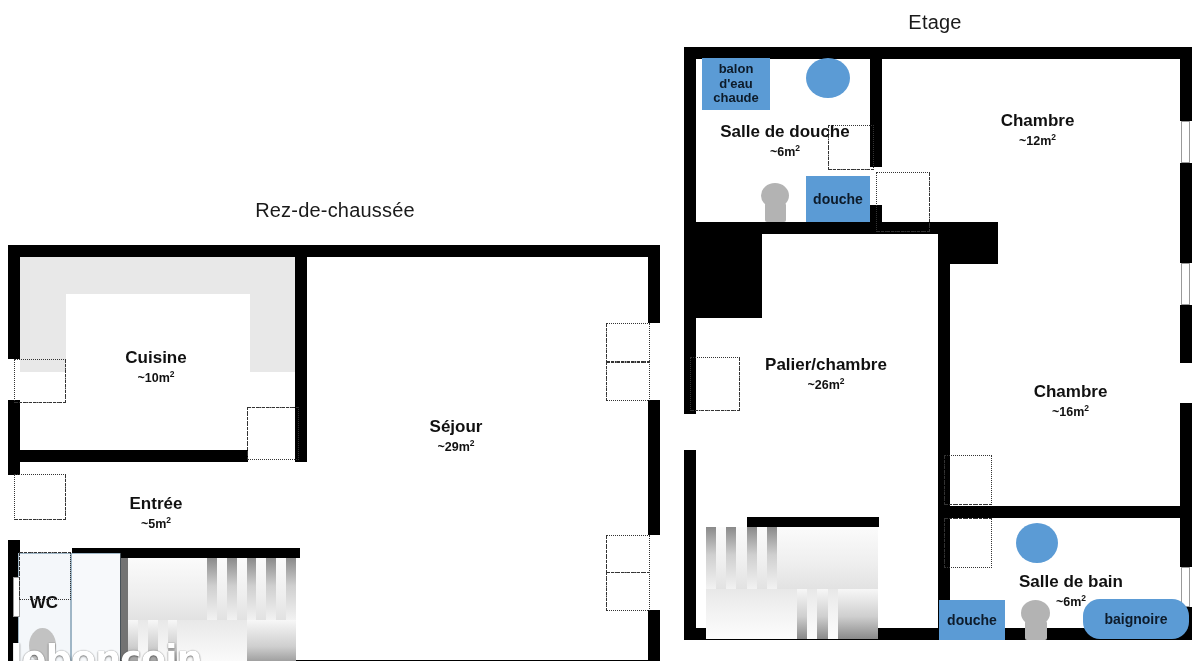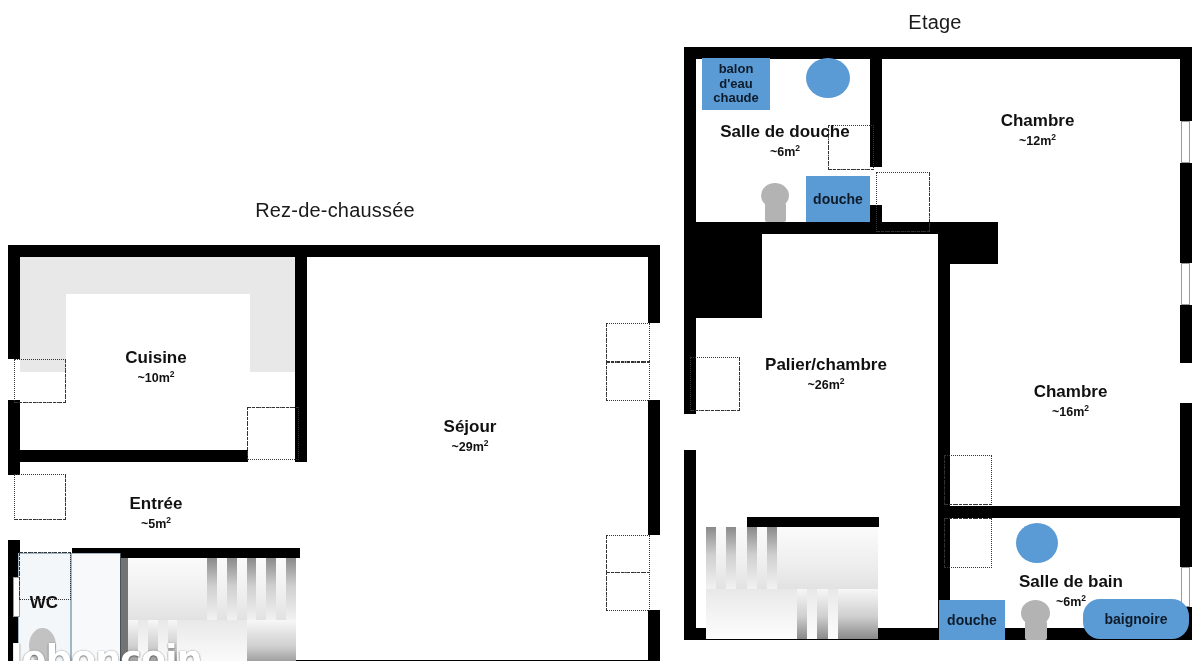--- a/index.html
+++ b/index.html
@@ -123,21 +123,21 @@
     <div class="wall" style="left:72px;top:516px;width:228px;height:10px;"></div>
 
     <div class="counter" style="left:20px;top:225px;width:275px;height:115px;"></div>
     <div class="whitecut" style="left:66px;top:262px;width:184px;height:78px;"></div>
 
     <div class="rlabel" style="left:76px;top:316px;width:160px;">
       <span class="nm">Cuisine</span>
       <span class="ar"><span>~10m</span><sup>2</sup></span>
     </div>
 
-    <div class="rlabel" style="left:390px;top:385px;width:160px;">
+    <div class="rlabel" style="left:376px;top:385px;width:160px;">
       <span class="nm">Séjour</span>
       <span class="ar"><span>~29m</span><sup>2</sup></span>
     </div>
 
     <div class="rlabel" style="left:76px;top:462px;width:160px;">
       <span class="nm">Entrée</span>
       <span class="ar"><span>~5m</span><sup>2</sup></span>
     </div>
 
     <div class="door" style="left:14px;top:327px;width:52px;height:44px;">

